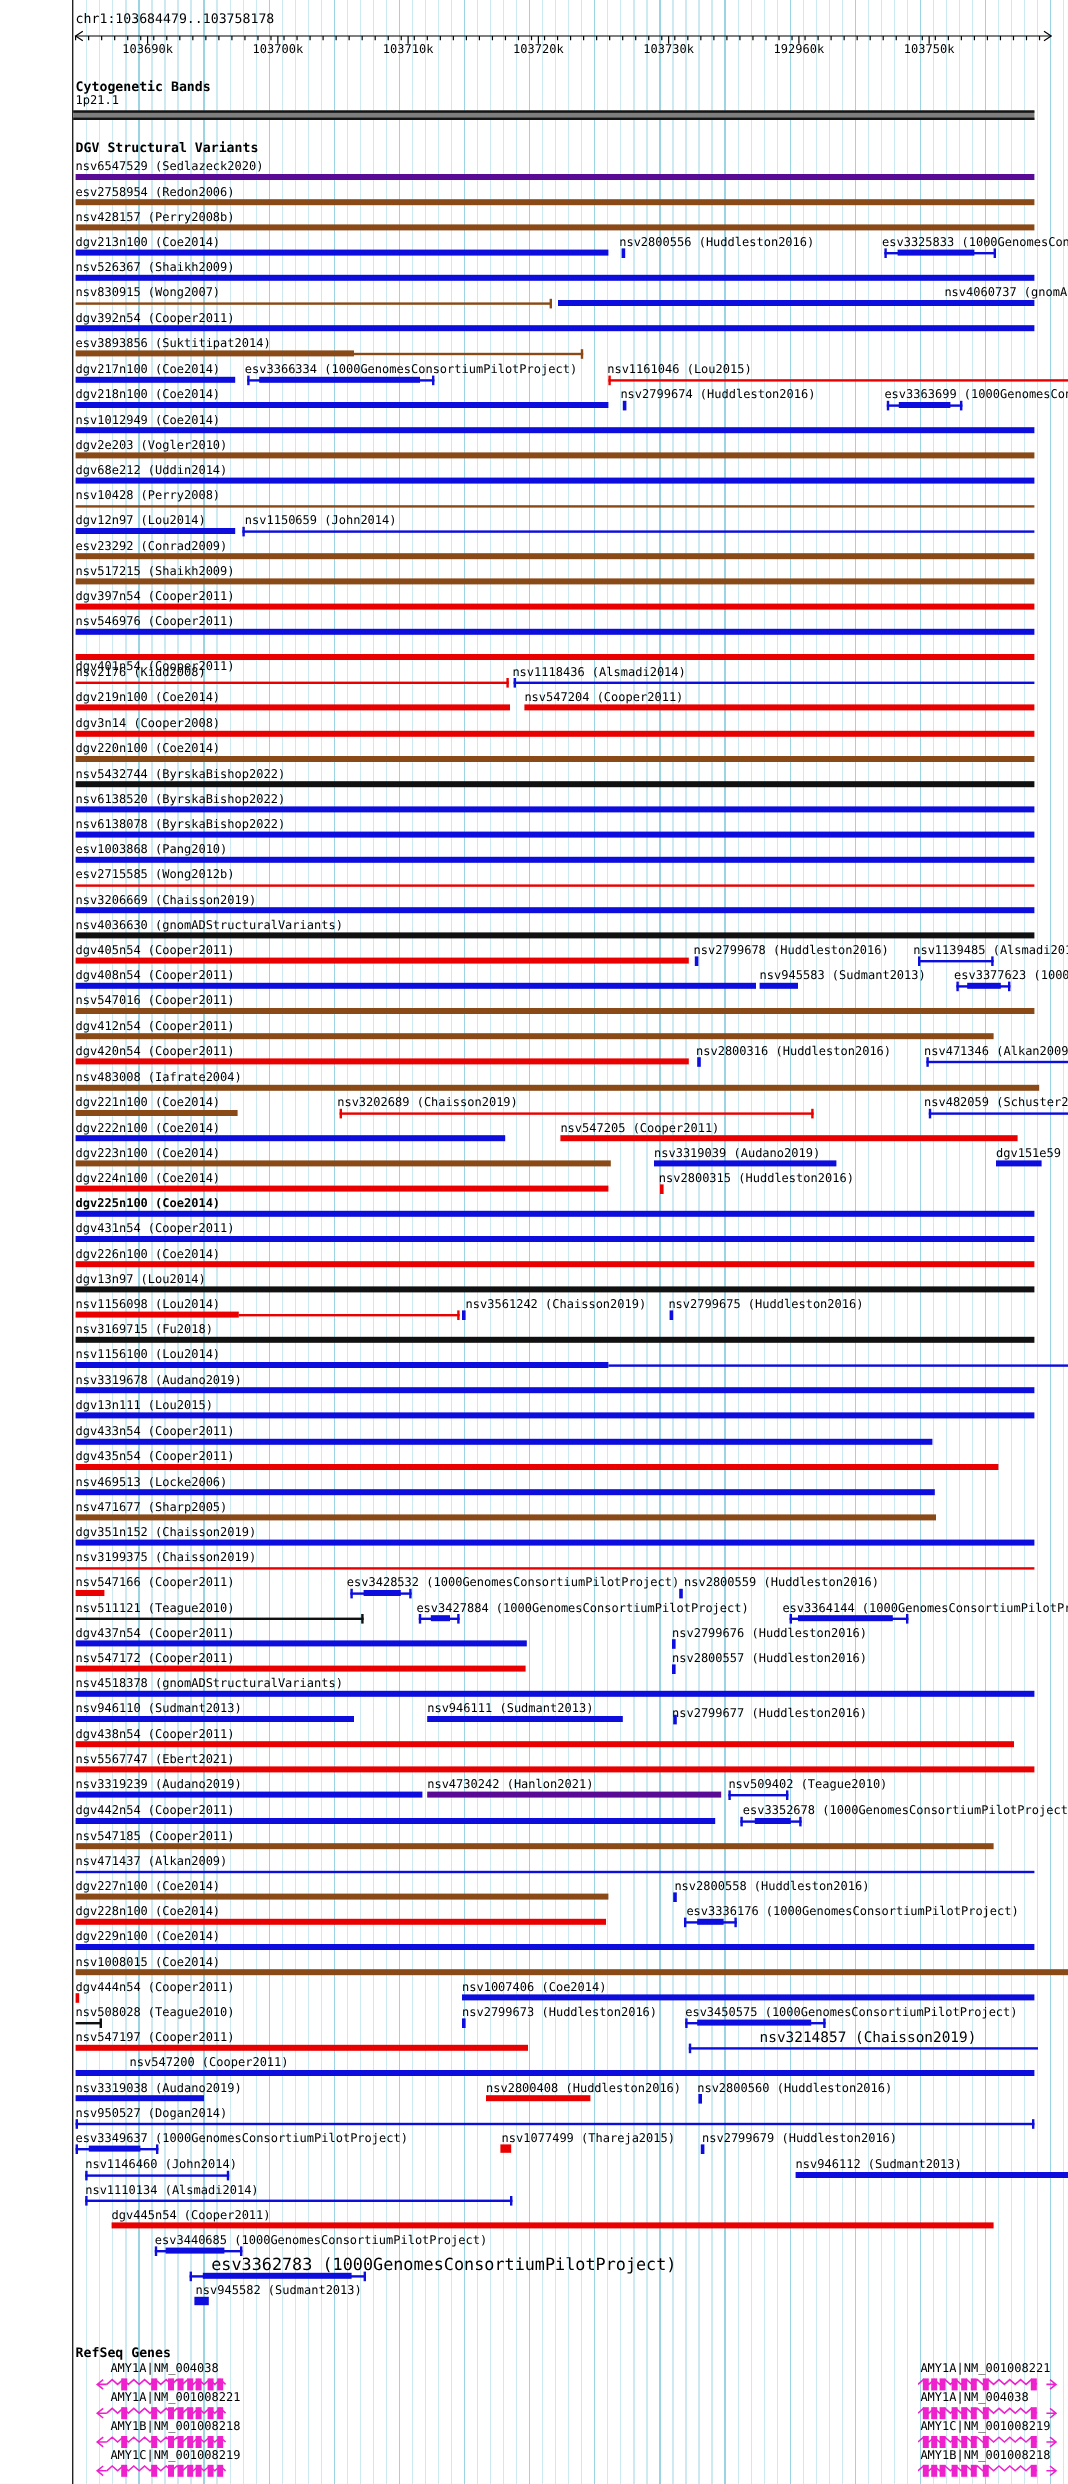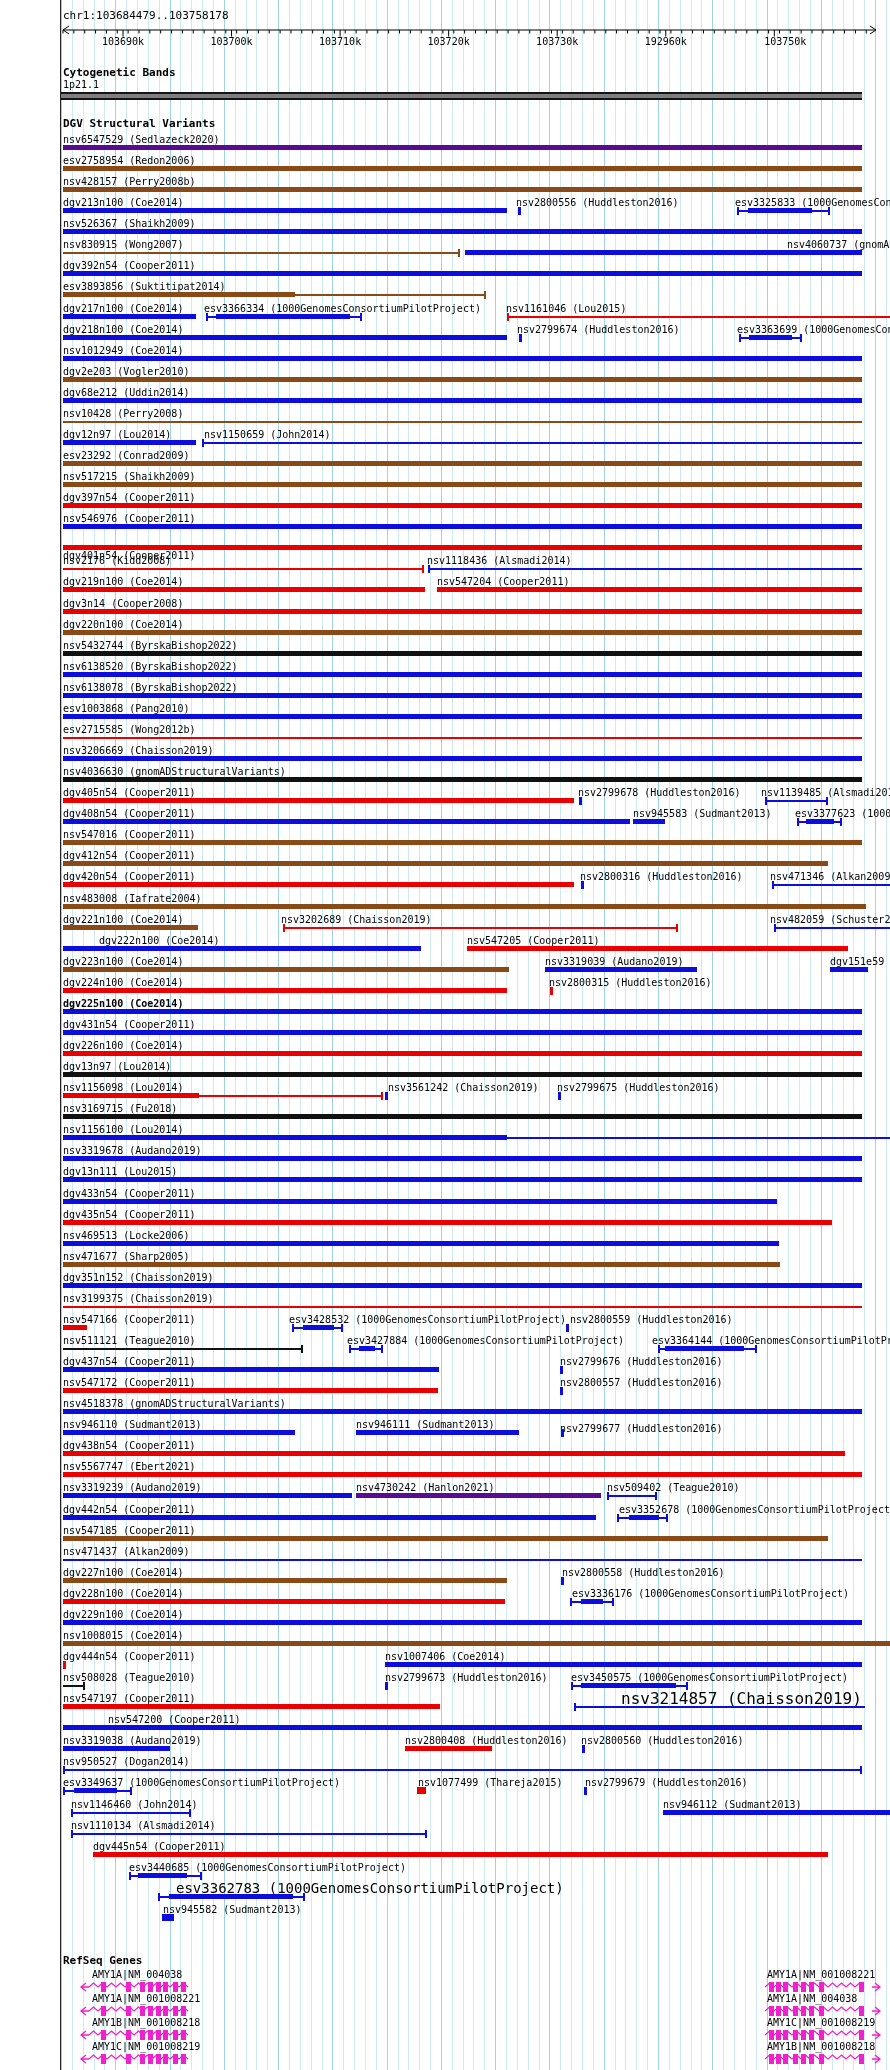--- a/index.html
+++ b/index.html
@@ -111,21 +111,21 @@
     <line x1="665.75" y1="8" x2="665.75" y2="14.5" stroke="#000"></line>
     <line x1="774.3" y1="8" x2="774.3" y2="14.5" stroke="#000"></line>
   </svg>
 <div id="ruler-labels">
     <div class="ticklbl" style="position: absolute; left: 91px; top: 36px; width: 64px; text-align: center; font-size: 10px; line-height: 11px;">103690k</div>
     <div class="ticklbl" style="position: absolute; left: 199.55px; top: 36px; width: 64px; text-align: center; font-size: 10px; line-height: 11px;">103700k</div>
     <div class="ticklbl" style="position: absolute; left: 308.1px; top: 36px; width: 64px; text-align: center; font-size: 10px; line-height: 11px;">103710k</div>
     <div class="ticklbl" style="position: absolute; left: 416.65px; top: 36px; width: 64px; text-align: center; font-size: 10px; line-height: 11px;">103720k</div>
     <div class="ticklbl" style="position: absolute; left: 525.2px; top: 36px; width: 64px; text-align: center; font-size: 10px; line-height: 11px;">103730k</div>
     <div class="ticklbl" style="position: absolute; left: 633.75px; top: 36px; width: 64px; text-align: center; font-size: 10px; line-height: 11px;">192960k</div>
-    <div class="ticklbl" style="position: absolute; left: 742.3px; top: 36px; width: 64px; text-align: right; font-size: 10px; line-height: 11px;">103750k</div>
+    <div class="ticklbl" style="position: absolute; left: 742.3px; top: 36px; width: 64px; text-align: center; font-size: 10px; line-height: 11px;">103750k</div>
   </div>
 
 <div class="hdr" style="left:63px;top:67px;">Cytogenetic Bands</div>
 <div class="lbl" style="left:63px;top:79px;">1p21.1</div>
 <div id="cytoband"></div>
 
 <div class="hdr" style="left:63px;top:118px;">DGV Structural Variants</div>
 <div id="tracks" style="position:absolute;left:0;top:0;width:890px;height:2070px;overflow:hidden;">
     <div style="position: absolute; left: 0px; top: 0px; width: 890px; height: 0px;">
       <div style="position: absolute; left: 63px; top: 134px; white-space: nowrap; font-size: 10px; line-height: 11px;">nsv6547529 (Sedlazeck2020)</div>
@@ -334,21 +334,21 @@
       <div style="position: absolute; left: 63px; top: 925px; width: 135px; height: 5px; background: rgb(138, 74, 24);"></div>
       <div style="position: absolute; left: 281px; top: 914px; white-space: nowrap; font-size: 10px; line-height: 11px;">nsv3202689 (Chaisson2019)</div>
       <div style="position: absolute; left: 283px; top: 927px; width: 395px; height: 2px; background: rgb(233, 0, 0);"></div>
       <div style="position: absolute; left: 283px; top: 924px; width: 2px; height: 8px; background: rgb(233, 0, 0);"></div>
       <div style="position: absolute; left: 676px; top: 924px; width: 2px; height: 8px; background: rgb(233, 0, 0);"></div>
       <div style="position: absolute; left: 770px; top: 914px; white-space: nowrap; font-size: 10px; line-height: 11px;">nsv482059 (Schuster2</div>
       <div style="position: absolute; left: 774px; top: 927px; width: 116px; height: 2px; background: rgb(13, 13, 221);"></div>
       <div style="position: absolute; left: 774px; top: 924px; width: 2px; height: 8px; background: rgb(13, 13, 221);"></div>
     </div>
     <div style="position: absolute; left: 0px; top: 0px; width: 890px; height: 0px;">
-      <div style="position: absolute; left: 63px; top: 935px; white-space: nowrap; font-size: 10px; line-height: 11px; margin-left: 36px;">dgv222n100 (Coe2014)</div>
+      <div style="position: absolute; left: 63px; top: 935px; white-space: nowrap; font-size: 10px; line-height: 11px;">dgv222n100 (Coe2014)</div>
       <div style="position: absolute; left: 63px; top: 946px; width: 358px; height: 5px; background: rgb(13, 13, 221);"></div>
       <div style="position: absolute; left: 467px; top: 935px; white-space: nowrap; font-size: 10px; line-height: 11px;">nsv547205 (Cooper2011)</div>
       <div style="position: absolute; left: 467px; top: 946px; width: 381px; height: 5px; background: rgb(233, 0, 0);"></div>
     </div>
     <div style="position: absolute; left: 0px; top: 0px; width: 890px; height: 0px;">
       <div style="position: absolute; left: 63px; top: 956px; white-space: nowrap; font-size: 10px; line-height: 11px;">dgv223n100 (Coe2014)</div>
       <div style="position: absolute; left: 63px; top: 967px; width: 446px; height: 5px; background: rgb(138, 74, 24);"></div>
       <div style="position: absolute; left: 545px; top: 956px; white-space: nowrap; font-size: 10px; line-height: 11px;">nsv3319039 (Audano2019)</div>
       <div style="position: absolute; left: 545px; top: 967px; width: 152px; height: 5px; background: rgb(13, 13, 221);"></div>
       <div style="position: absolute; left: 830px; top: 956px; white-space: nowrap; font-size: 10px; line-height: 11px;">dgv151e59 (</div>
@@ -549,21 +549,21 @@
       <div style="position: absolute; left: 385px; top: 1682px; width: 3px; height: 8px; background: rgb(13, 13, 221);"></div>
       <div style="position: absolute; left: 571px; top: 1672px; white-space: nowrap; font-size: 10px; line-height: 11px;">esv3450575 (1000GenomesConsortiumPilotProject)</div>
       <div style="position: absolute; left: 571px; top: 1685px; width: 117px; height: 2px; background: rgb(13, 13, 221);"></div>
       <div style="position: absolute; left: 571px; top: 1682px; width: 2px; height: 8px; background: rgb(13, 13, 221);"></div>
       <div style="position: absolute; left: 686px; top: 1682px; width: 2px; height: 8px; background: rgb(13, 13, 221);"></div>
       <div style="position: absolute; left: 581px; top: 1683px; width: 95px; height: 5px; background: rgb(13, 13, 221);"></div>
     </div>
     <div style="position: absolute; left: 0px; top: 0px; width: 890px; height: 0px;">
       <div style="position: absolute; left: 63px; top: 1693px; white-space: nowrap; font-size: 10px; line-height: 11px;">nsv547197 (Cooper2011)</div>
       <div style="position: absolute; left: 63px; top: 1704px; width: 377px; height: 5px; background: rgb(233, 0, 0);"></div>
-      <div style="position: absolute; left: 577px; top: 1693px; white-space: nowrap; font-size: 16px; line-height: 11px; padding-left: 44px;">nsv3214857 (Chaisson2019)</div>
+      <div style="position: absolute; left: 589px; top: 1693px; white-space: nowrap; font-size: 12px; line-height: 11px; padding-left: 44px;">nsv3214857 (Chaisson2019)</div>
       <div style="position: absolute; left: 574px; top: 1706px; width: 291px; height: 2px; background: rgb(13, 13, 221);"></div>
       <div style="position: absolute; left: 574px; top: 1703px; width: 2px; height: 8px; background: rgb(13, 13, 221);"></div>
     </div>
     <div style="position: absolute; left: 0px; top: 0px; width: 890px; height: 0px;">
       <div style="position: absolute; left: 63px; top: 1714px; white-space: nowrap; font-size: 10px; line-height: 11px; margin-left: 45px;">nsv547200 (Cooper2011)</div>
       <div style="position: absolute; left: 63px; top: 1725px; width: 799px; height: 5px; background: rgb(13, 13, 221);"></div>
     </div>
     <div style="position: absolute; left: 0px; top: 0px; width: 890px; height: 0px;">
       <div style="position: absolute; left: 63px; top: 1735px; white-space: nowrap; font-size: 10px; line-height: 11px;">nsv3319038 (Audano2019)</div>
       <div style="position: absolute; left: 63px; top: 1746px; width: 107px; height: 5px; background: rgb(13, 13, 221);"></div>

